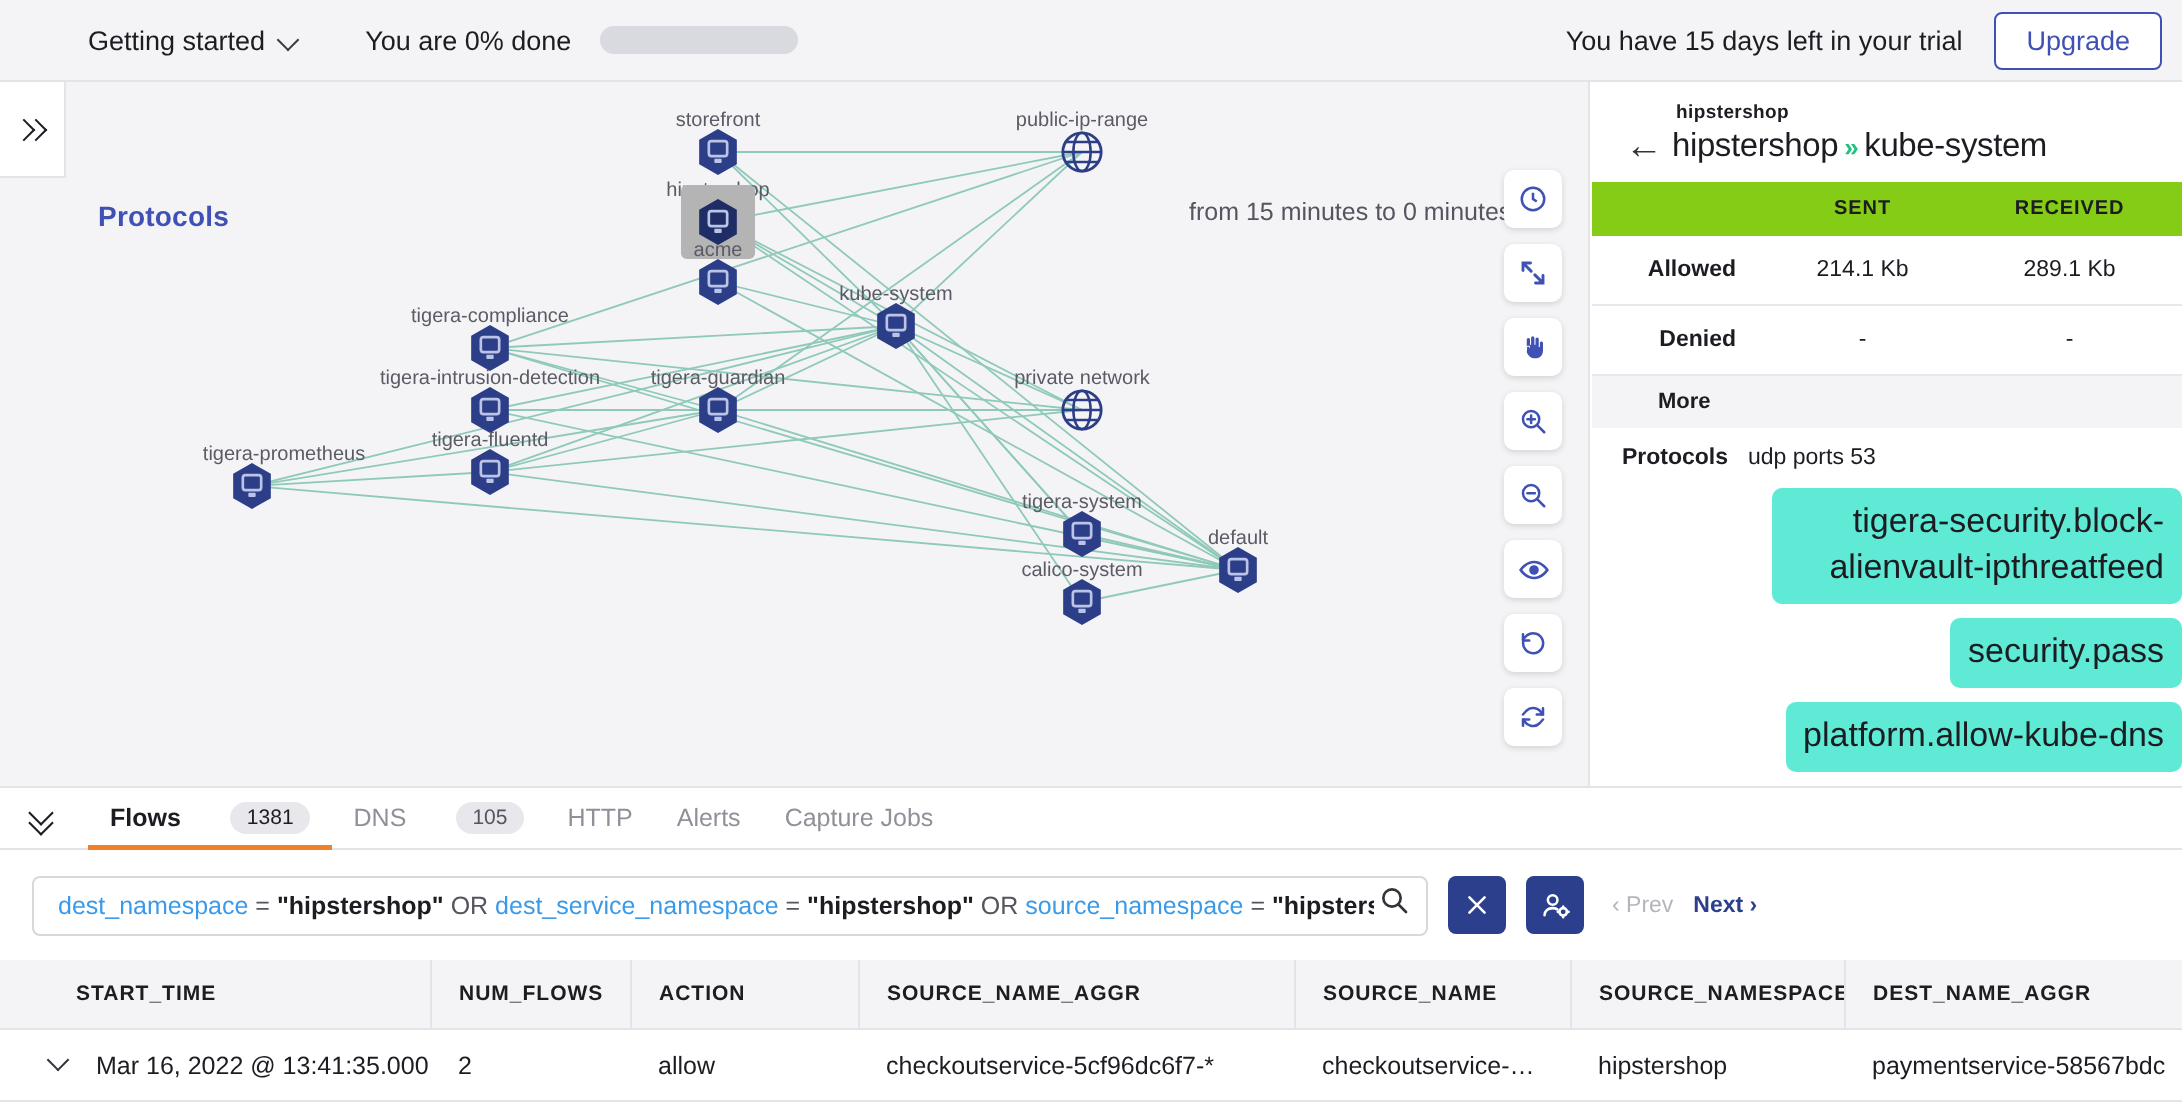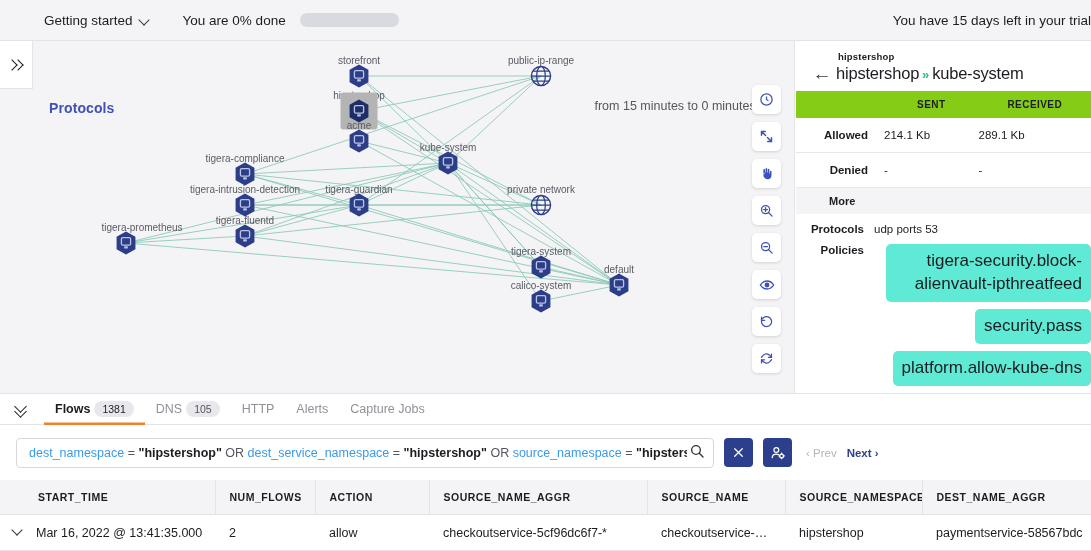--- a/index.html
+++ b/index.html
@@ -116,21 +116,21 @@
   .dp-title { font-size: 16.5px; color: #1c1c22; letter-spacing: -.2px; }
   .dp-arrow { color: #20c080; font-size: 13px; font-weight: 700; margin: 0 3px; }
 
   .dp-table { width: 100%; border-collapse: collapse; }
   .dp-table th {
     background: #84cc16; font-size: 10px; font-weight: 700; color: #1c1c22;
     letter-spacing: .45px; padding: 8px 0; text-align: center;
   }
   .dp-table th.lead { width: 88px; }
   .dp-table td {
-    font-size: 11.5px; color: #1c1c22; padding: 11px 0; text-align: left;
+    font-size: 11.5px; color: #1c1c22; padding: 11px 0; text-align: center;
     border-bottom: 1px solid #e8e8ec;
   }
   .dp-table td.lead { font-weight: 700; text-align: right; padding-right: 16px; width: 88px; }
 
   .more-row {
     background: #f4f4f6; font-size: 11px; font-weight: 700; color: #1c1c22;
     padding: 7px 0 7px 33px;
   }
   .kv { display: flex; padding: 9px 0 0 0; font-size: 11.5px; }
   .kv .k {
@@ -154,21 +154,21 @@
           border-bottom: 1px solid #e3e3e8; }
   .dbl-chev-dn { position: relative; width: 17px; height: 13px; margin-right: 14px; cursor: pointer; }
   .dbl-chev-dn::before, .dbl-chev-dn::after {
     content: ""; position: absolute; left: 3px; width: 8px; height: 8px;
     border-right: 1.8px solid #1c1c22; border-bottom: 1.8px solid #1c1c22;
     transform: rotate(45deg);
   }
   .dbl-chev-dn::before { top: -1px; }
   .dbl-chev-dn::after  { top: 4px; }
   .tab {
-    display: flex; align-items: center; gap: 4px; height: 31px;
+    display: flex; align-items: center; gap: 25px; height: 31px;
     padding: 0 11px; font-size: 12.5px; color: #90909a; cursor: pointer;
   }
   .tab.active { color: #1c1c22; font-weight: 700; box-shadow: inset 0 -2.5px 0 #f0802a; }
   .cnt {
     background: #e8e8ec; border-radius: 9px; font-size: 10.5px;
     padding: 2px 8px; color: #55555f; font-weight: 400;
   }
   .tab.active .cnt { color: #1c1c22; }
 
   .qrow { display: flex; align-items: center; height: 55px; padding: 0 16px; }
@@ -215,20 +215,21 @@
 <div class="app">
 
   <div class="topbar">
     <div class="getting-started">
       <span>Getting started</span>
       <span class="chev-dn"></span>
     </div>
     <div class="done-text">You are 0% done</div>
     <div class="progress-track"></div>
     <div class="trial-text">You have 15 days left in your trial</div>
+    <button class="upgrade-btn">Upgrade</button>
   </div>
 
   <div class="graph-panel">
 
     <div class="collapse-btn">
       <span class="dbl-chev"></span>
     </div>
 
     <div class="ns-title">Protocols</div>
     <div class="time-range">from 15 minutes to 0 minutes ago</div>
@@ -476,21 +477,20 @@
     </table>
 
     <div class="more-row">More</div>
 
     <div class="kv">
       <div class="k">Protocols</div>
       <div class="v">udp ports 53</div>
     </div>
 
     <div class="kv">
-      <div class="k">Policies</div>
       <div class="v">
         <div id="chip-layer"><div class="chip">tigera-security.block-alienvault-ipthreatfeed</div><div class="chip">security.pass</div><div class="chip">platform.allow-kube-dns</div></div>
       </div>
     </div>
   </div>
 
   <div class="bottom">
 
     <div class="tabs">
       <span class="dbl-chev-dn"></span>
@@ -558,21 +558,21 @@
             <th>NUM_FLOWS</th>
             <th>ACTION</th>
             <th>SOURCE_NAME_AGGR</th>
             <th>SOURCE_NAME</th>
             <th>SOURCE_NAMESPACE</th>
             <th>DEST_NAME_AGGR</th>
           </tr>
         </thead>
       <tbody id="ftbody">
           <tr>
-            <td style="padding-left: 12px;"><span class="row-caret"></span><span style="margin-left:12px">Mar 16, 2022 @ 13:41:35.000</span></td>
+            <td style="padding-left: 24px;"><span class="row-caret"></span><span style="margin-left:12px">Mar 16, 2022 @ 13:41:35.000</span></td>
             <td>2</td>
             <td>allow</td>
             <td>checkoutservice-5cf96dc6f7-*</td>
             <td>checkoutservice-…</td>
             <td>hipstershop</td>
             <td>paymentservice-58567bdc</td>
           </tr>
         </tbody>
     </table>
   </div>

